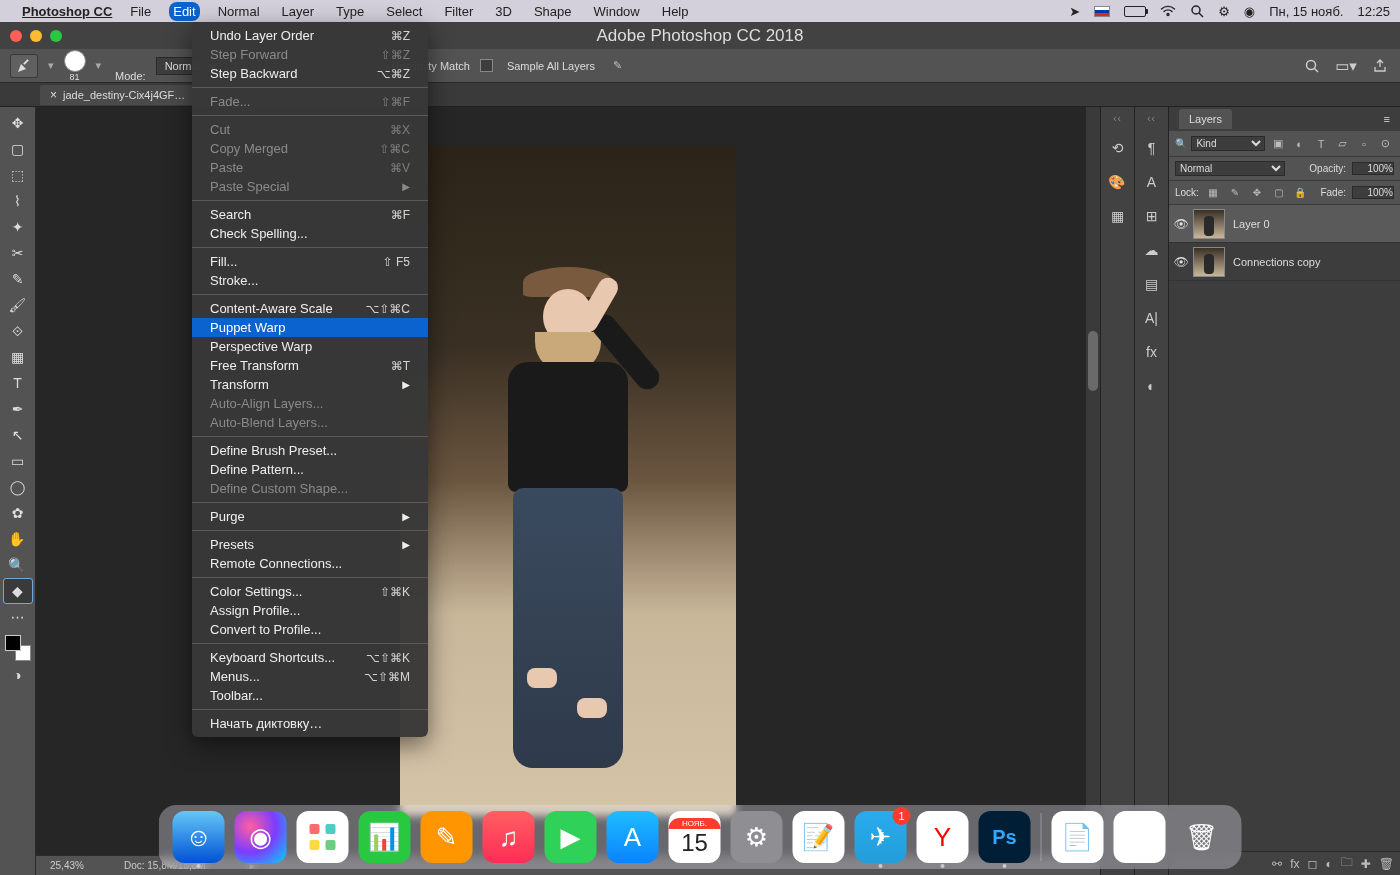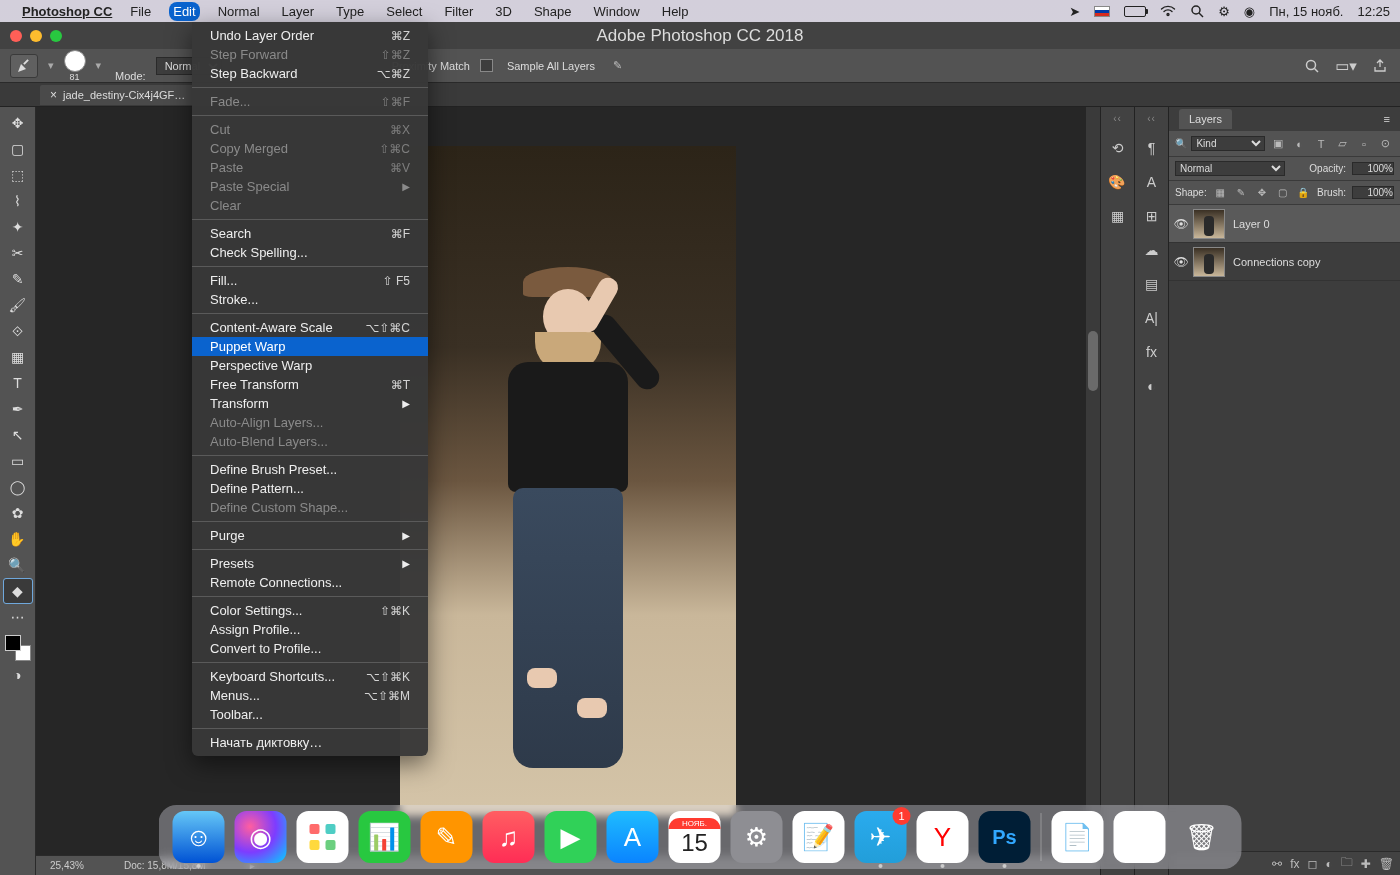--- a/index.html
+++ b/index.html
@@ -301,27 +301,27 @@
         <span class="ficn">▱</span>
         <span class="ficn">▫</span>
         <span class="ficn" style="margin-left:auto">⊙</span>
       </div>
       <div class="blendrow">
         <select><option>Normal</option></select>
         <span class="op">Opacity:</span>
         <input value="100%" style="">
       </div>
       <div class="lockrow">
-        <span>Shape:</span>
+        <span>Lock:</span>
         <span class="licn">▦</span>
         <span class="licn">✎</span>
         <span class="licn">✥</span>
         <span class="licn">▢</span>
         <span class="licn">🔒</span>
-        <span class="fill">Brush:</span>
+        <span class="fill">Fade:</span>
         <input style="width: 42px; background: rgb(61, 61, 61); color: rgb(221, 221, 221); border: 1px solid rgb(42, 42, 42); font-size: 10px; text-align: right;" value="100%">
       </div>
       <div class="layerlist">
         <div class="layer sel">
           <span class="eye">👁</span>
           <div class="thumb"></div>
           <span>Layer 0</span>
         </div>
         <div class="layer">
           <span class="eye">👁</span>
@@ -370,23 +370,20 @@
       <span class="sc">⇧⌘C</span>
     </div>
     <div class="row disabled">
       <span>Paste</span>
       <span class="sc">⌘V</span>
     </div>
     <div class="row disabled">
       <span>Paste Special</span>
       <span class="sub">▶</span>
     </div>
-    <div class="row disabled">
-      <span>Clear</span>
-    </div>
     <hr>
     <div class="row">
       <span>Search</span>
       <span class="sc">⌘F</span>
     </div>
     <div class="row">
       <span>Check Spelling...</span>
     </div>
     <hr>
     <div class="row">

